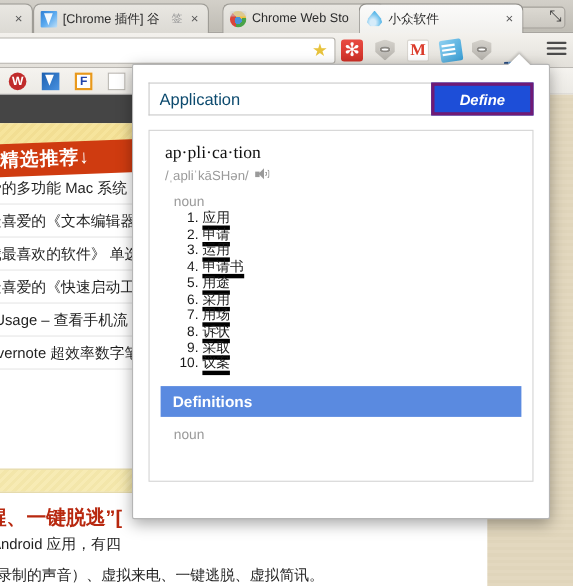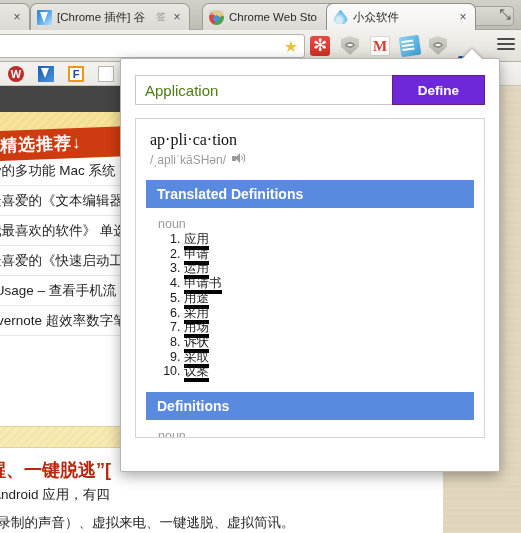--- a/index.html
+++ b/index.html
@@ -229,29 +229,29 @@
     border-right: 11px solid transparent;
     border-bottom: 11px solid #ffffff;
     filter: drop-shadow(0 -2px 1px rgba(0,0,0,0.18));
     z-index: 41;
   }
   .popup-inner { padding: 16px 14px 0 14px; }
   .searchrow { display:flex; gap:0; align-items:stretch; }
   .word-input {
     flex: 1 1 auto; height: 30px;
     border: 1px solid #c9c9c9; border-right: none;
-    font-size: 15px; color: #4d7c0f; padding: 0 9px;
+    font-size: 15px; color: #0c4a6e; padding: 0 9px;
     font-family: "Liberation Sans", sans-serif;
     outline: none; background: #fff;
   }
   .define-btn {
     flex: 0 0 auto; width: 93px; height: 30px;
-    background: #6d28d9; border: 1px solid #701a75;
+    background: #1d4ed8; border: 3px solid #701a75;
     color: #ffffff; font-size: 13.5px; font-weight: bold;
-    cursor: pointer; font-family: "Liberation Sans", sans-serif;
+    cursor: pointer; font-family: "Liberation Sans", sans-serif; font-style: italic;
   }
   .result-card {
     margin-top: 13px; height: 320px;
     border: 1px solid #d4d4d4; background: #fff;
     overflow: hidden; position: relative;
   }
   .headword {
     font-size: 16px; color: #111; padding: 12px 0 0 14px;
     font-family: Liberation Serif, serif;
   }
@@ -419,21 +419,20 @@
         <div class="phonetic">
           <span>/ˌapliˈkāSHən/</span>
           <span class="speaker">
             <span class="body"></span>
               <span class="cone"></span>
             <span class="w1"></span>
               <span class="w2"></span>
           </span>
         </div>
 
-        <div class="section-head">Translated Definitions</div>
         <div class="pos">noun</div>
         <ol class="deflist">
           <li><span>应用</span></li>
           <li><span>申请</span></li>
           <li><span>运用</span></li>
           <li><span>申请书</span></li>
           <li><span>用途</span></li>
           <li><span>采用</span></li>
           <li><span>用场</span></li>
           <li><span>诉状</span></li>

